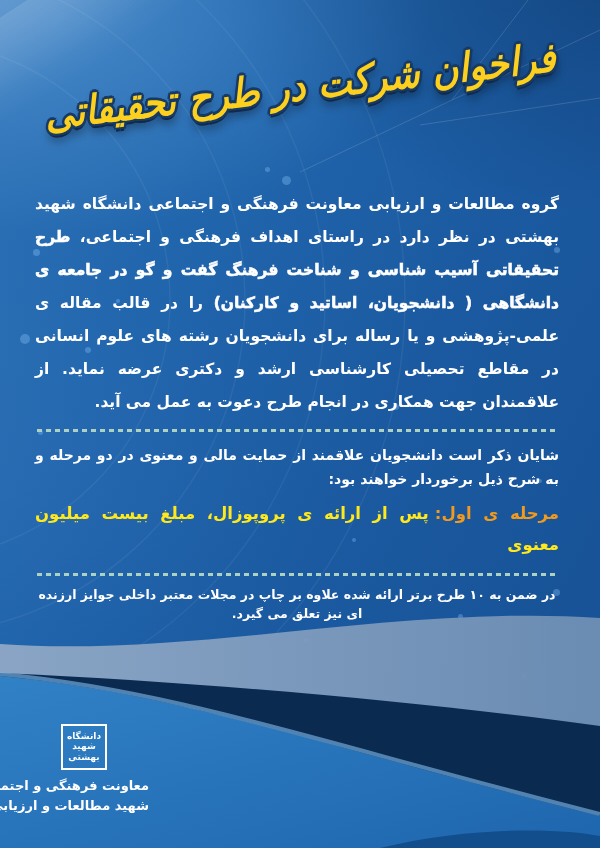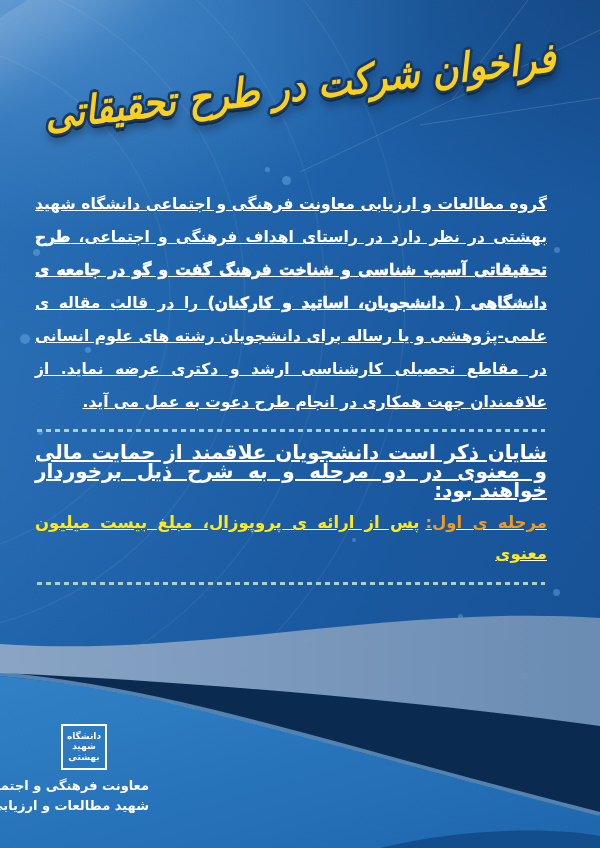--- a/index.html
+++ b/index.html
@@ -35,26 +35,26 @@
     transform:rotate(-6.5deg) scaleX(.9);
     text-shadow:
       -2px -2px 0 #173a66, 2px -2px 0 #173a66,
       -2px  2px 0 #173a66, 2px  2px 0 #173a66,
       -3px  0   0 #173a66, 3px  0   0 #173a66,
        0   -3px 0 #173a66, 0    4px 0 #11294b,
        0    7px 10px rgba(0,0,0,.45);
   }
 
   
-  .content { position:absolute; top:188px; right:53px; left:35px; z-index:3; color:#fff;text-decoration:underline; }
+  .content { position:absolute; top:188px; right:41px; left:35px; z-index:3; color:#fff; }
   .intro   { font-size:15.5px; font-weight:bold; line-height:33px; text-align:justify; }
   .em      { -webkit-text-stroke:.55px #fff; }
   .sep     { height:3px; margin:10px 2px 11px;
              background:repeating-linear-gradient(90deg, #aed2c2 0 5px, rgba(0,0,0,0) 5px 9px); }
-  .support { font-size:20px; font-weight:bold; line-height:19px; text-align:justify; }
+  .support { font-size:14px; font-weight:bold; line-height:24px; text-align:justify; }
   .stage   { font-size:16.5px; font-weight:bold; line-height:31px; margin-top:7px; text-align:justify; }
   .stage-label  { color:#f29a1d; margin-left:6px; }
   .stage-text   { color:#ffe81c; }
   .stage-suffix { color:#ffffff; }
   .footer-note  { font-size:12.5px; font-weight:bold; text-align:center; line-height:19px; color:#fff; }
   .sep.sep2 { margin-top:13px; margin-bottom:9px; }
 
   
   .waves { position:absolute; left:0; bottom:0; width:600px; height:250px; z-index:1; }
 
@@ -133,20 +133,21 @@
 
     <div class="sep"></div>
 
     <p class="support">شایان ذکر است دانشجویان علاقمند از حمایت مالی و معنوی در دو مرحله و به شرح ذیل برخوردار خواهند بود:</p>
 
     <p class="stage"><span class="stage-label">مرحله ی اول:</span><span class="stage-text">پس از ارائه ی پروپوزال، مبلغ بیست میلیون معنوی</span><span class="stage-suffix"></span></p>
 
 
     <div class="sep sep2"></div>
 
+    <p class="footer-note">در ضمن به ۱۰ طرح برتر ارائه شده علاوه بر چاپ در مجلات معتبر داخلی جوایز ارزنده ای نیز تعلق می گیرد.</p>
   </div>
 
   <div class="logo-block">
     <div class="logo-square">
       <span class="logo-mark">دانشگاه شهید بهشتی</span>
     </div>
     <div class="logo-caption">معاونت فرهنگی و اجتماعی</div>
     <div class="logo-caption">شهید مطالعات و ارزیابی</div>
   </div>
 

